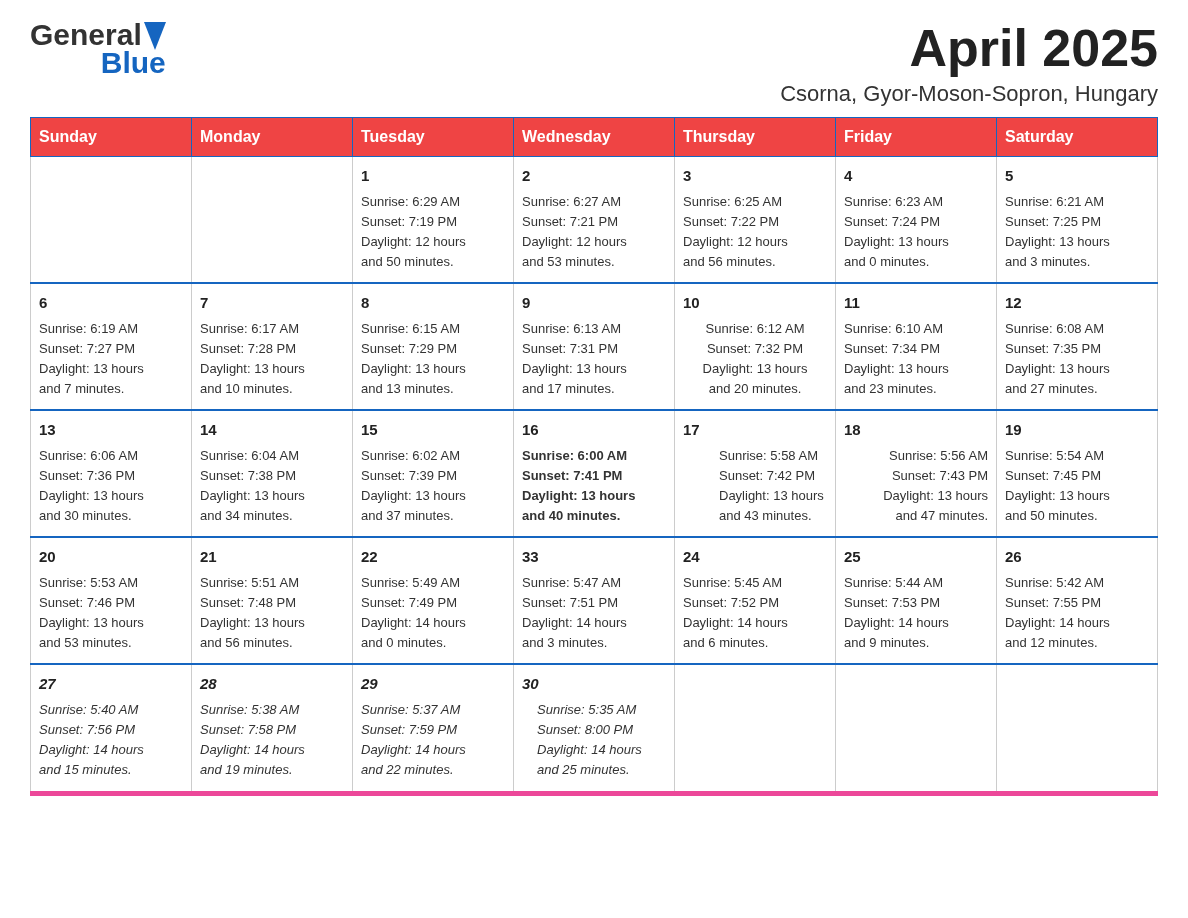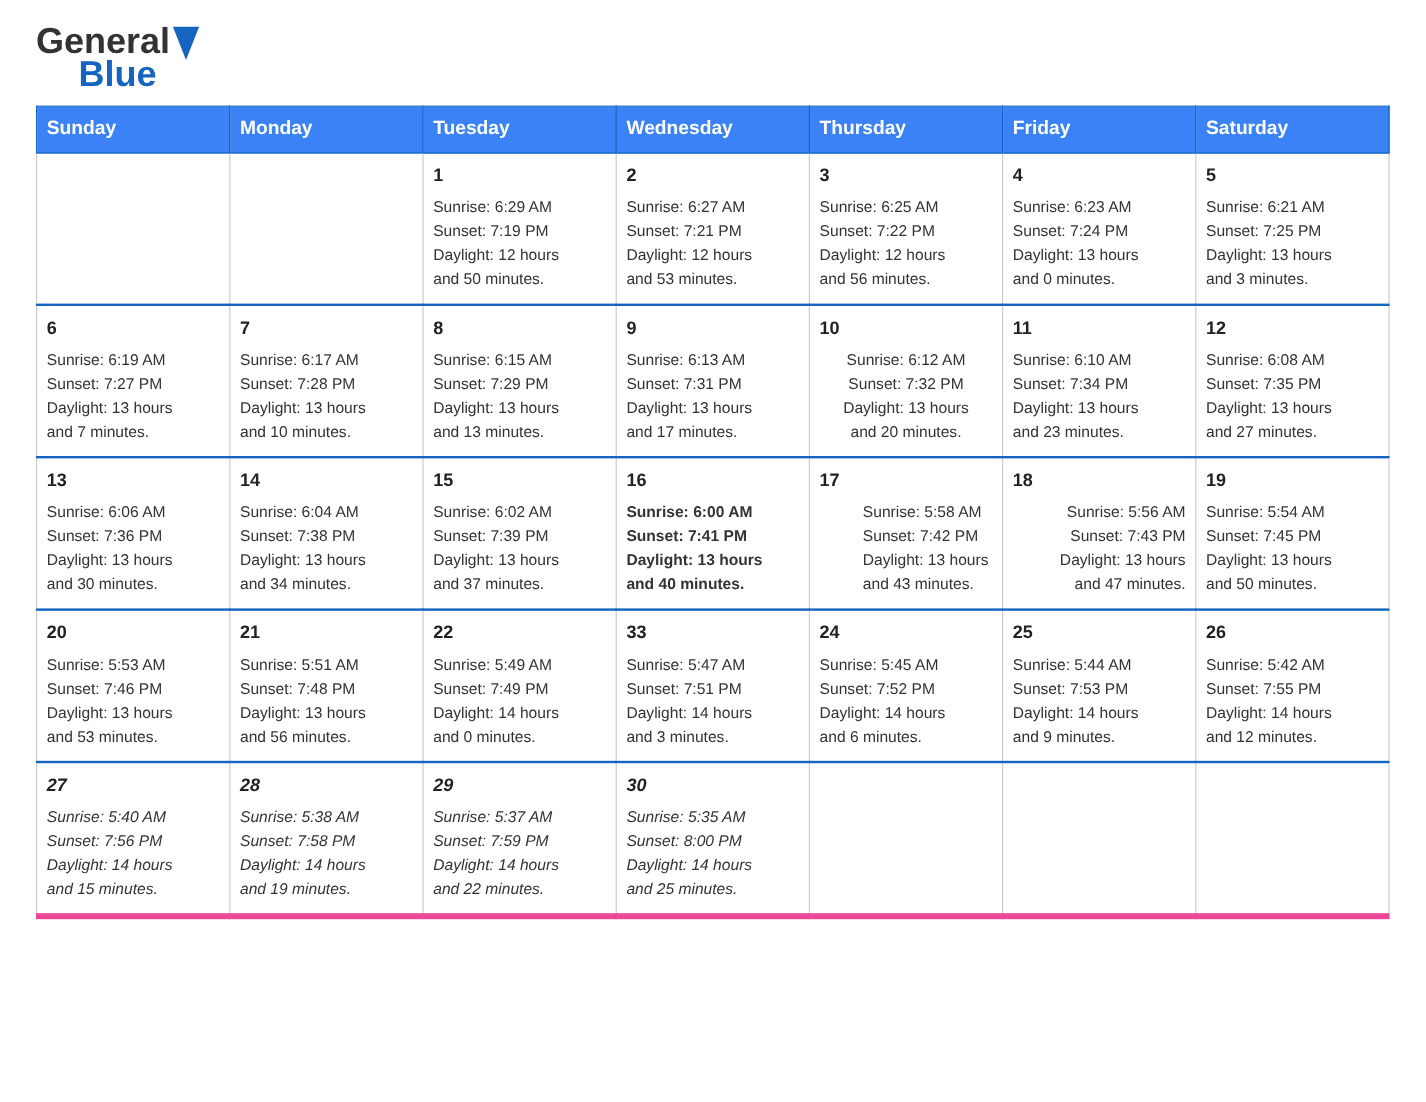--- a/index.html
+++ b/index.html
@@ -37,21 +37,21 @@
       margin-top: 4px;
     }
 
     .calendar {
       width: 100%;
       border-collapse: collapse;
       margin-top: 10px;
     }
 
     .calendar thead tr th {
-      background-color: #3b82f6;
+      background-color: #ef4444;
       color: #fff;
       padding: 10px 8px;
       text-align: left;
       font-size: 16px;
       font-weight: bold;
       border: 1px solid #1565c0;
     }
 
     .calendar tbody tr td {
       border: 1px solid #ccc;
@@ -87,21 +87,21 @@
     }
 
     .empty-cell {
       background: #fff;
     }
 
     
     .logo-container {
       display: flex;
       flex-direction: column;
-      align-items: center;
+      align-items: flex-end;
     }
 
     .logo-line1 {
       display: flex;
       align-items: center;
       gap: 0;
       line-height: 1;
     }
 
     .logo-general {
@@ -133,20 +133,24 @@
       <span class="logo-general">General</span>
       <svg width="22" height="28" viewBox="0 0 22 28" style="margin-left:2px; margin-top:2px;">
         <polygon points="0,0 22,0 11,28" fill="#1565c0"></polygon>
       </svg>
     </div>
     <div class="logo-line2" style="margin-top:-2px;">
       <span class="logo-blue-text">Blue</span>
     </div>
   </div>
 
+  <div class="title-block">
+    <h1>April 2025</h1>
+    <h2>Csorna, Gyor-Moson-Sopron, Hungary</h2>
+  </div>
 </div>
 
 <table class="calendar">
   <thead>
     <tr>
     <th>Sunday</th>
         <th>Monday</th>
         <th>Tuesday</th>
         <th>Wednesday</th>
         <th>Thursday</th>
@@ -364,21 +368,21 @@
         </td>
         <td>
           <span class="day-number">29</span>
           <div class="day-info" style="white-space: pre-line;">Sunrise: 5:37 AM
 Sunset: 7:59 PM
 Daylight: 14 hours
 and 22 minutes.</div>
         </td>
         <td>
           <span class="day-number">30</span>
-          <div class="day-info" style="white-space: pre-line;">Sunrise: 5:35 AM
+          <div class="day-info" style="white-space: pre-line; margin-left: 15px;">Sunrise: 5:35 AM
 Sunset: 8:00 PM
 Daylight: 14 hours
 and 25 minutes.</div>
         </td>
         <td class="empty-cell"></td>
         <td class="empty-cell"></td>
         <td class="empty-cell"></td>
       </tr>
     </tbody>
 </table>

